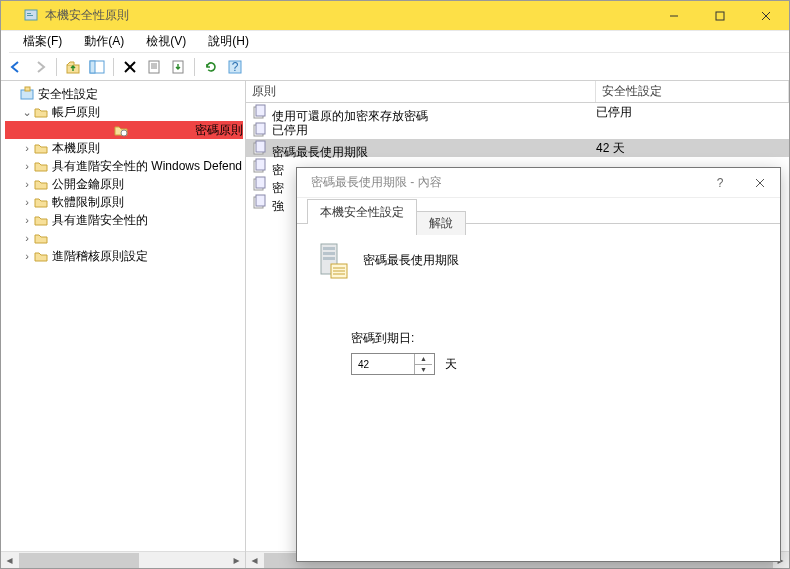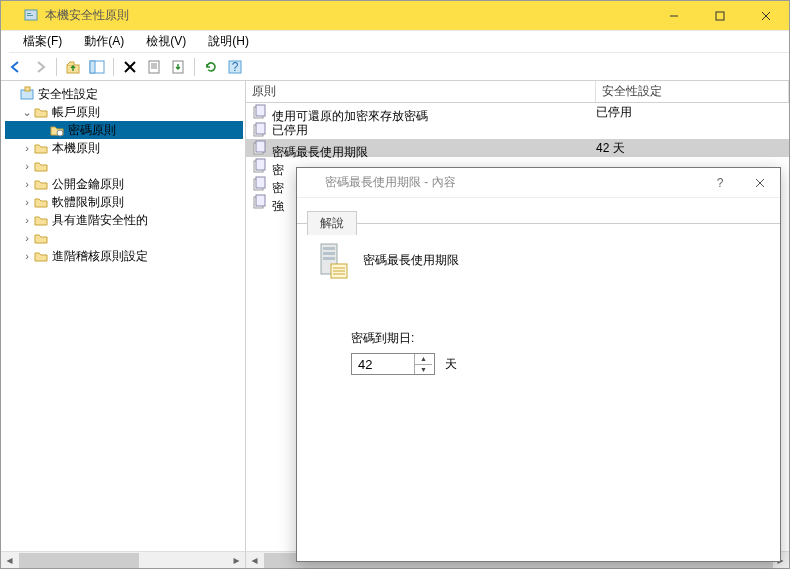--- a/index.html
+++ b/index.html
@@ -17,21 +17,21 @@
 
 .toolbar { height: 28px; display: flex; align-items: center; padding-left: 4px; gap: 2px; background: #fff; border-bottom: 1px solid #d0d0d0; }
 .toolbar .sep { width: 1px; height: 18px; background: #d0d0d0; margin: 0 3px; }
 .tbtn { width: 22px; height: 22px; display: flex; align-items: center; justify-content: center; border-radius: 2px; }
 
 .body { flex: 1; display: flex; overflow: hidden; }
 .tree { width: 245px; border-right: 1px solid #d0d0d0; padding: 4px 2px 4px 4px; overflow: auto; position: relative; }
 .tree-row { display: flex; align-items: center; height: 18px; padding-left: 2px; white-space: nowrap; }
 .tree-row .tw { width: 12px; text-align: center; color: #666; font-size: 11px; }
 .tree-row .ic { width: 16px; height: 16px; margin-right: 3px; display: inline-flex; align-items: center; justify-content: center; }
-.tree-row.selected { background: #0369a1; }
+.tree-row.selected { background: #ef4444; justify-content: space-between; }
 .indent-0 { padding-left: 2px; }
 .indent-1 { padding-left: 16px; }
 .indent-2 { padding-left: 32px; }
 
 .right { flex: 1; display: flex; flex-direction: column; position: relative; }
 .list-header { height: 22px; display: flex; align-items: stretch; border-bottom: 1px solid #d0d0d0; background: #fff; }
 .list-header .col { display: flex; align-items: center; padding-left: 6px; border-right: 1px solid #e0e0e0; color: #404040; }
 .col1 { width: 350px; }
 .col2 { flex: 1; }
 .list-body { flex: 1; overflow: auto; }
@@ -41,32 +41,32 @@
 .list-row .c1 { width: 324px; margin-top: 8px; }
 .list-row .c2 { }
 
 .hscroll { position: absolute; left: 0; right: 0; bottom: 0; height: 17px; background: #f0f0f0; display: flex; align-items: center; border-top: 1px solid #ddd; }
 .hscroll .arrow { width: 17px; height: 17px; display: flex; align-items: center; justify-content: center; color: #666; background: #f0f0f0; }
 .hscroll .thumb { height: 15px; background: #cdcdcd; margin: 1px; }
 .hscroll .track { flex: 1; position: relative; }
 
 
 .dialog { position: absolute; left: 296px; top: 167px; width: 485px; height: 395px; background: #fff; border: 1px solid #777; box-shadow: 0 4px 16px rgba(0,0,0,0.25); display: flex; flex-direction: column; }
-.dlg-titlebar { height: 30px; display: flex; align-items: center; padding-left: 28px; color: #888; border-bottom: 1px solid #eee; }
+.dlg-titlebar { height: 30px; display: flex; align-items: center; padding-left: 14px; color: #888; border-bottom: 1px solid #eee; }
 .dlg-titlebar .title { flex: 1; }
 .dlg-titlebar .btn { width: 40px; height: 100%; display: flex; align-items: center; justify-content: center; color: #666; }
 .dlg-tabs { height: 24px; display: flex; align-items: flex-end; padding-left: 10px; border-bottom: 1px solid #ccc; margin-top: 2px; }
 .dlg-tab { padding: 4px 12px 3px 12px; border: 1px solid #ccc; border-bottom: none; background: #fff; color: #333; margin-right: -1px; position: relative; top: 1px; }
 .dlg-tab.inactive { background: #f4f4f4; color: #444; top: 12px; padding-top: 3px; }
 .dlg-content { flex: 1; padding: 16px 18px; }
 .dlg-row1 { display: flex; align-items: center; gap: 14px; margin-bottom: 50px; }
 .server-icon { width: 34px; height: 40px; }
 .field-row { display: flex; align-items: center; gap: 10px; margin-left: 36px; }
 .spinner { display: flex; align-items: stretch; border: 1px solid #888; height: 22px; width: 84px; }
-.spinner input { border: none; width: 62px; padding: 0 6px; outline: none; font-size: 13px; }
+.spinner input { border: none; width: 62px; padding: 0 6px; outline: none; font-size: 10px; }
 .spinner .spbtns { width: 18px; border-left: 1px solid #aaa; display: flex; flex-direction: column; }
 .spinner .spb { flex: 1; display: flex; align-items: center; justify-content: center; font-size: 7px; color: #444; border-bottom: 1px solid #aaa; }
 .spinner .spb:last-child { border-bottom: none; }
 
 .field-label { margin-left: 36px; margin-bottom: 6px; }
 
 svg { display: block; }
 </style>
 </head>
 <body>
@@ -211,20 +211,21 @@
           </span>
         <span>本機原則</span>
       </div>
       <div class="tree-row indent-1">
         <span class="tw">›</span>
         <span class="ic">
             <svg width="16" height="16">
               <path d="M2 5 L6 5 L8 7 L14 7 L14 13 L2 13 Z" fill="#f7e09a" stroke="#caa53a"></path>
             </svg>
           </span>
+        <span>具有進階安全性的 Windows Defend</span>
       </div>
       <div class="tree-row indent-1">
         <span class="tw">›</span>
         <span class="ic">
             <svg width="16" height="16">
               <path d="M2 5 L6 5 L8 7 L14 7 L14 13 L2 13 Z" fill="#f7e09a" stroke="#caa53a"></path>
             </svg>
           </span>
         <span>公開金鑰原則</span>
       </div>
@@ -354,20 +355,21 @@
     <span class="title">密碼最長使用期限 - 內容</span>
     <div class="btn">?</div>
     <div class="btn">
         <svg width="10" height="10">
           <line x1="1" y1="1" x2="9" y2="9" stroke="#555"></line>
           <line x1="9" y1="1" x2="1" y2="9" stroke="#555"></line>
         </svg>
       </div>
   </div>
   <div class="dlg-tabs">
+    <div class="dlg-tab">本機安全性設定</div>
     <div class="dlg-tab inactive">解說</div>
   </div>
   <div class="dlg-content">
     <div class="dlg-row1">
       <span class="server-icon">
         <svg width="34" height="40" viewBox="0 0 34 40">
           <rect x="6" y="4" width="16" height="30" fill="#e6e8ea" stroke="#9aa"></rect>
           <rect x="8" y="7" width="12" height="3" fill="#b8c4cc"></rect>
           <rect x="8" y="12" width="12" height="3" fill="#b8c4cc"></rect>
           <rect x="8" y="17" width="12" height="3" fill="#b8c4cc"></rect>

